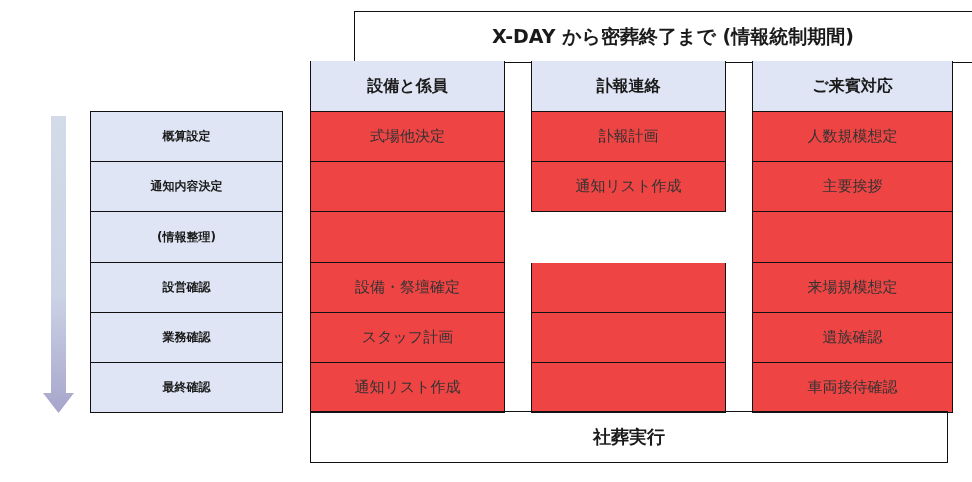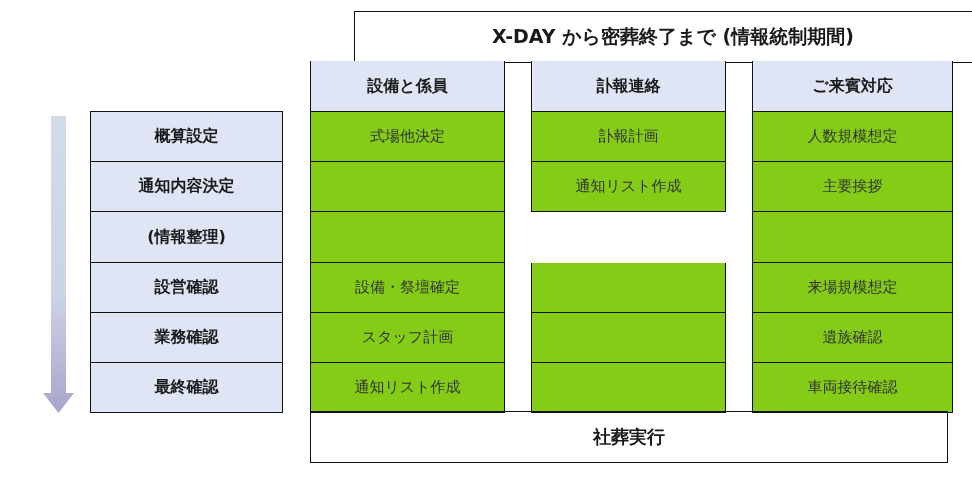--- a/index.html
+++ b/index.html
@@ -2,22 +2,22 @@
 <html><head>
 <meta charset="utf-8">
 <style>
   html, body { margin: 0; padding: 0; background: #ffffff; }
   body { width: 972px; height: 482px; position: relative; overflow: hidden;
          font-family: "DejaVu Sans", "Liberation Sans", sans-serif; color: #1a1a1a; }
   .box { position: absolute; box-sizing: border-box; border: 1.5px solid #111;
          display: flex; align-items: center; justify-content: center; }
   .title { font-size: 19px; font-weight: bold; margin-left: 44px; }
   .colhead { background: #dfe5f4; font-size: 16px; font-weight: bold; }
-  .cell { background: #84cc16; font-size: 15px; color: #333; }
-  .step { background: #dfe5f4; font-size: 16px; font-weight: bold; }
+  .cell { background: #ef4444; font-size: 15px; color: #333; }
+  .step { background: #dfe5f4; font-size: 12px; font-weight: bold; }
   .footer { font-size: 18px; font-weight: bold; }
   .col { position: absolute; box-sizing: border-box; }
   .col .row { position: absolute; left: 0; right: 0; box-sizing: border-box;
               border: 1.5px solid #111; border-top: none;
               display: flex; align-items: center; justify-content: center; }
   .steps { position: absolute; left: 90px; top: 111px; width: 193px; }
   .steps .row { position: absolute; left: 0; right: 0; box-sizing: border-box;
                 border: 1.5px solid #111; border-top: none;
                 display: flex; align-items: center; justify-content: center; }
   .steps .row.first { border-top: 1.5px solid #111; }

